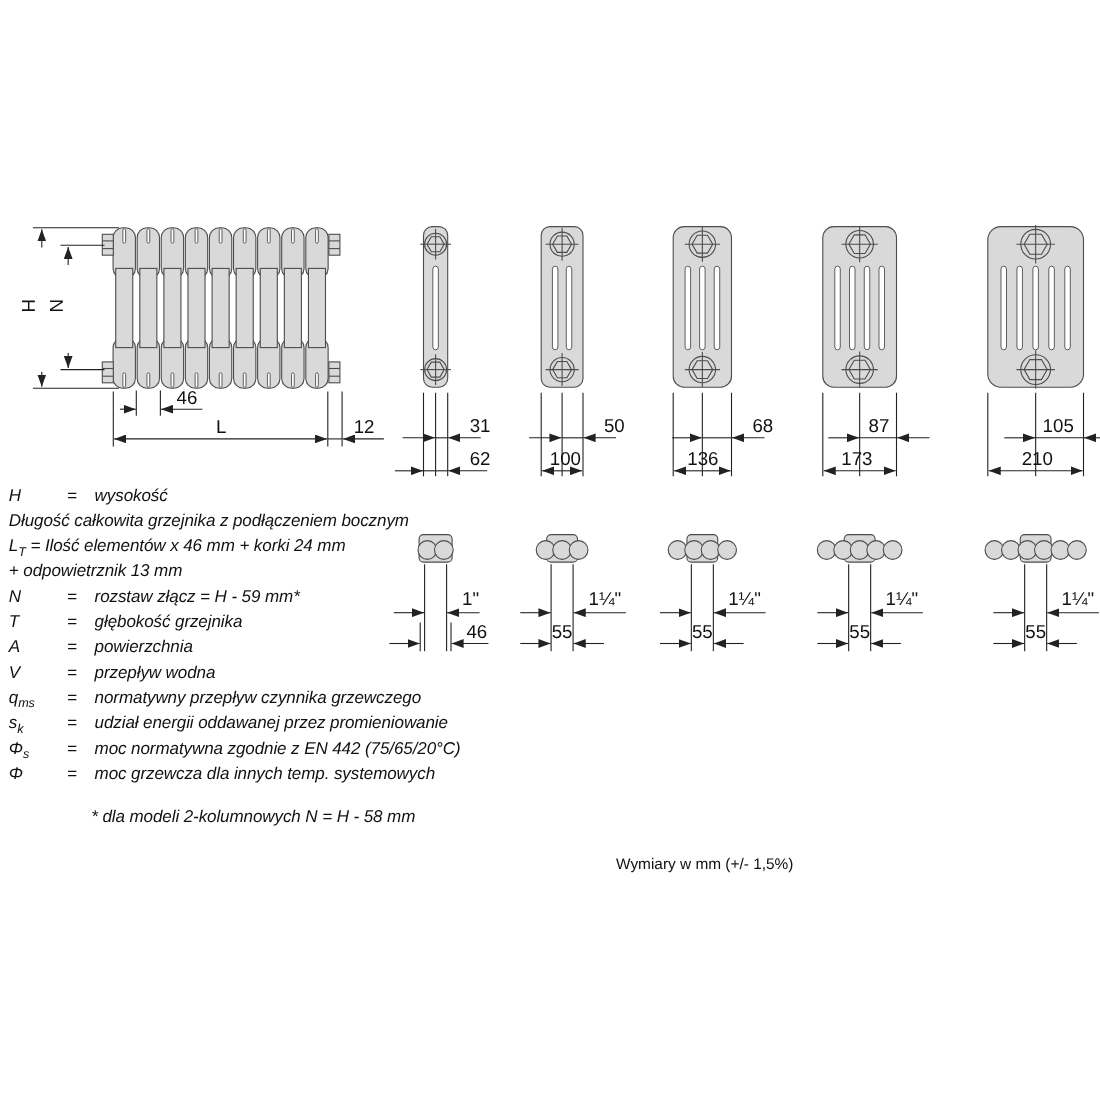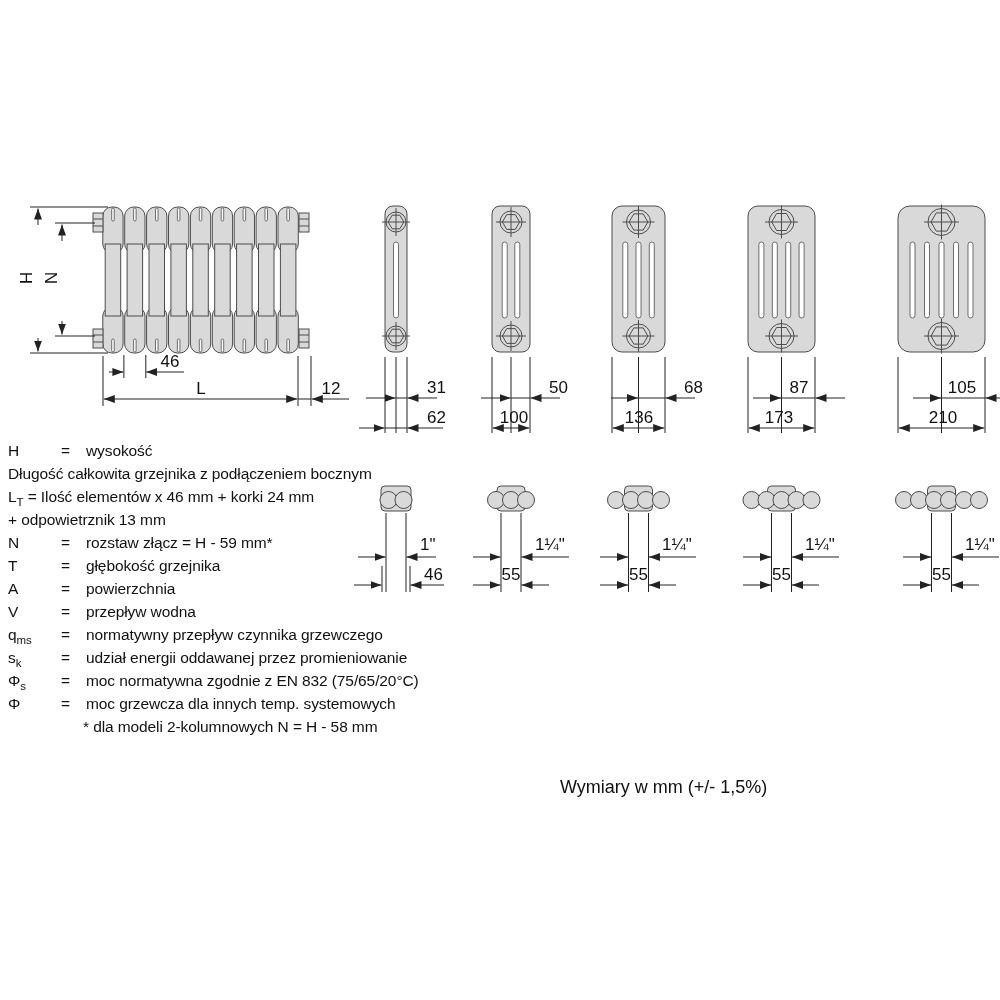--- a/index.html
+++ b/index.html
@@ -1,27 +1,27 @@
 <!DOCTYPE html>
 <html><head>
 <meta charset="utf-8">
 <style>
   html,body{margin:0;padding:0;background:#fff;}
   .canvas{position:relative;width:1000px;height:1000px;background:#fff;
           font-family:"Liberation Sans",sans-serif;color:#111;overflow:hidden;}
   svg{position:absolute;left:0;top:0;font-family:"Liberation Sans",sans-serif;}
   svg text{fill:#111;font-size:17px;}
-  .legend{position:absolute;left:8px;top:439px;font-size:15.5px;letter-spacing:-0.1px;}
+  .legend{position:absolute;left:8px;top:439px;font-size:15.5px;letter-spacing:-0.1px;font-style:italic;}
   .legend .row{height:23px;line-height:23px;white-space:nowrap;}
   .legend .sym{display:inline-block;min-width:53px;}
   .legend .row.full .sym{min-width:0;}
   .legend .eq{display:inline-block;width:25px;}
   .legend sub{font-size:11.5px;}
-  .legend .row.indent{padding-left:75px;}
-  .footer-note{position:absolute;left:560px;top:777px;font-size:18px;white-space:nowrap;}
+  .legend .row.indent{padding-left:75px;margin-top:16px;}
+  .footer-note{position:absolute;left:560px;top:777px;font-size:14px;white-space:nowrap;}
 </style>
 </head>
 <body>
 
 <div class="canvas">
 
 <svg width="1000" height="1000" viewBox="0 0 1000 1000">
   <defs>
     <marker id="arr" markerUnits="userSpaceOnUse" markerWidth="12" markerHeight="8" refX="11" refY="4" orient="auto">
       <path d="M0,0 L11,4 L0,8 Z" fill="#222"></path>
@@ -327,20 +327,20 @@
   <div class="row full"><span>Długość całkowita grzejnika z podłączeniem bocznym</span></div>
   <div class="row full"><span class="sym"><span>L</span><sub>T</sub></span>
     <span>= Ilość elementów x 46 mm + korki 24 mm</span></div>
   <div class="row full"><span>+ odpowietrznik 13 mm</span></div>
   <div class="row"><span class="sym"><span>N</span><sub></sub></span><span class="eq">=</span><span>rozstaw złącz = H - 59 mm*</span></div>
   <div class="row"><span class="sym"><span>T</span><sub></sub></span><span class="eq">=</span><span>głębokość grzejnika</span></div>
   <div class="row"><span class="sym"><span>A</span><sub></sub></span><span class="eq">=</span><span>powierzchnia</span></div>
   <div class="row"><span class="sym"><span>V</span><sub></sub></span><span class="eq">=</span><span>przepływ wodna</span></div>
   <div class="row"><span class="sym"><span>q</span><sub>ms</sub></span><span class="eq">=</span><span>normatywny przepływ czynnika grzewczego</span></div>
   <div class="row"><span class="sym"><span>s</span><sub>k</sub></span><span class="eq">=</span><span>udział energii oddawanej przez promieniowanie</span></div>
-  <div class="row"><span class="sym"><span>Φ</span><sub>s</sub></span><span class="eq">=</span><span>moc normatywna zgodnie z EN 832 (75/65/20°C)</span></div>
+  <div class="row"><span class="sym"><span>Φ</span><sub>s</sub></span><span class="eq">=</span><span>moc normatywna zgodnie z EN 442 (75/65/20°C)</span></div>
   <div class="row"><span class="sym"><span>Φ</span><sub></sub></span><span class="eq">=</span><span>moc grzewcza dla innych temp. systemowych</span></div>
   <div class="row indent"><span>* dla modeli 2-kolumnowych N = H - 58 mm</span></div>
 </div>
 
 <div class="footer-note">Wymiary w mm (+/- 1,5%)</div>
 
 </div>
 
 </body></html>

